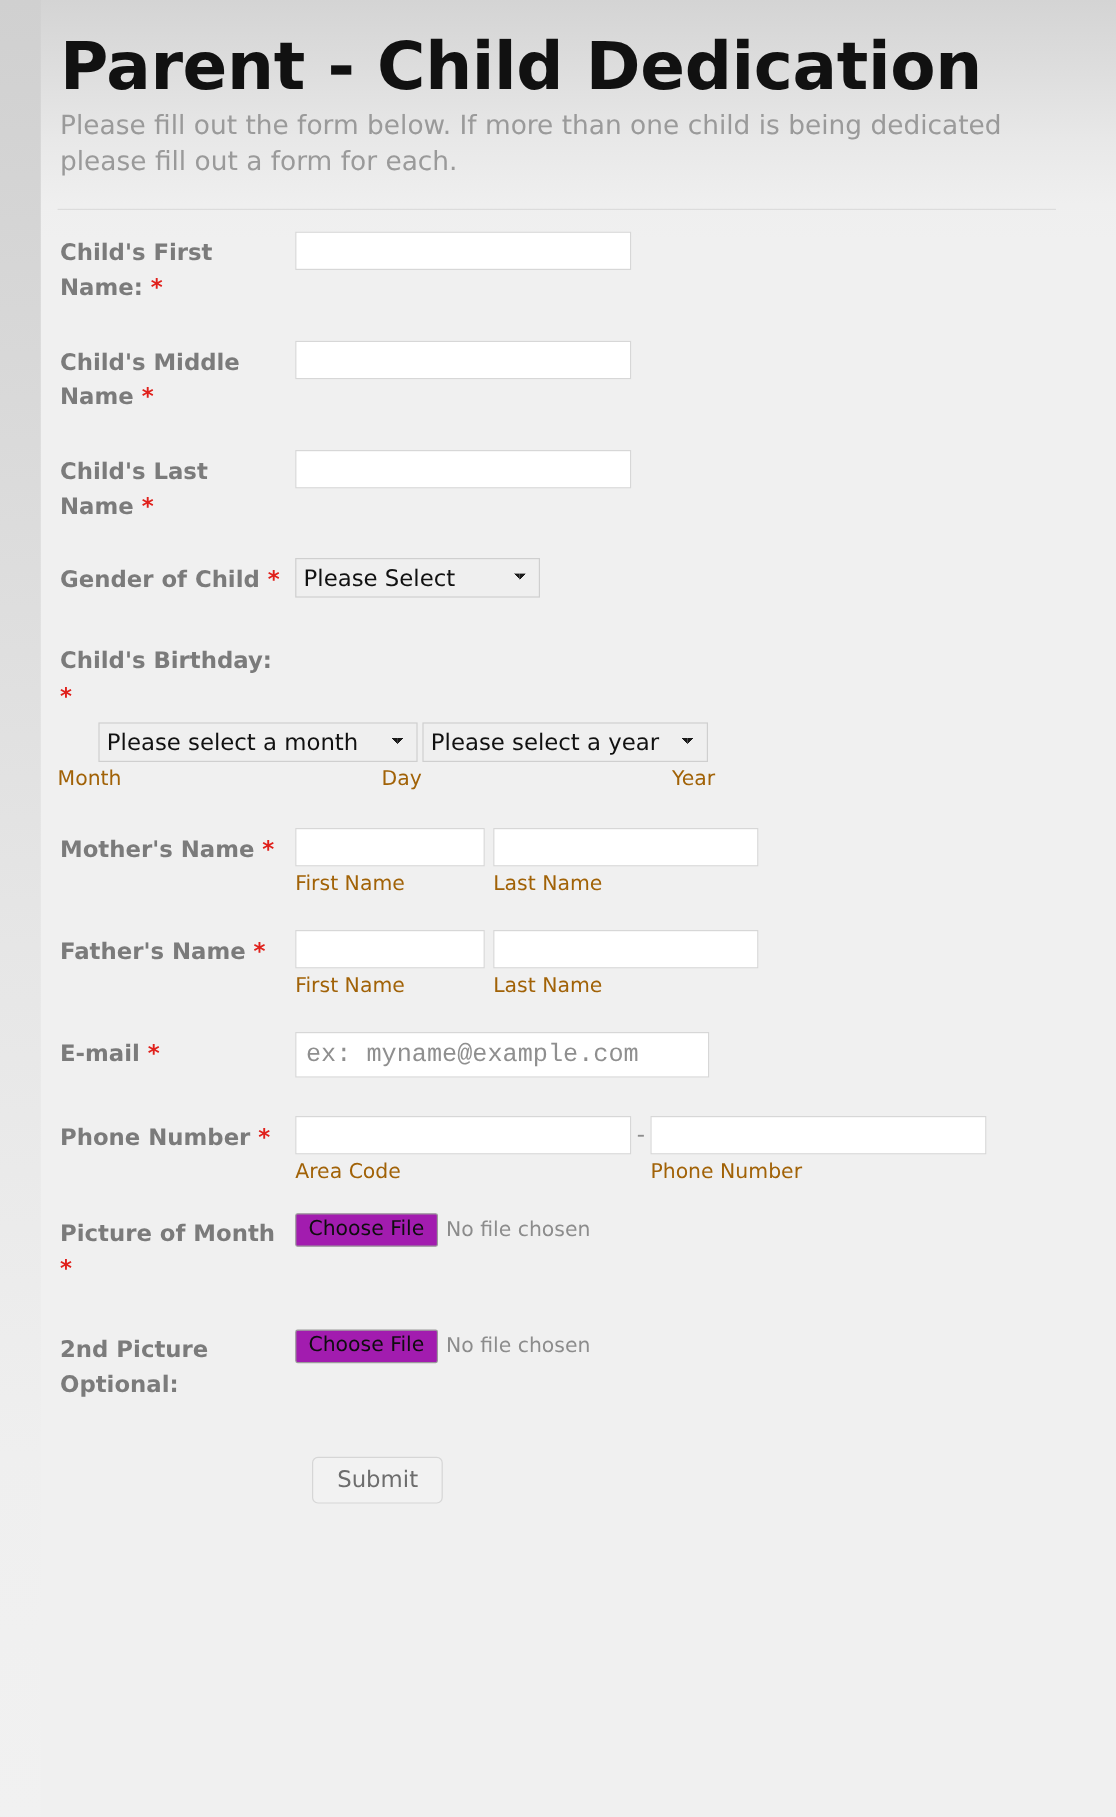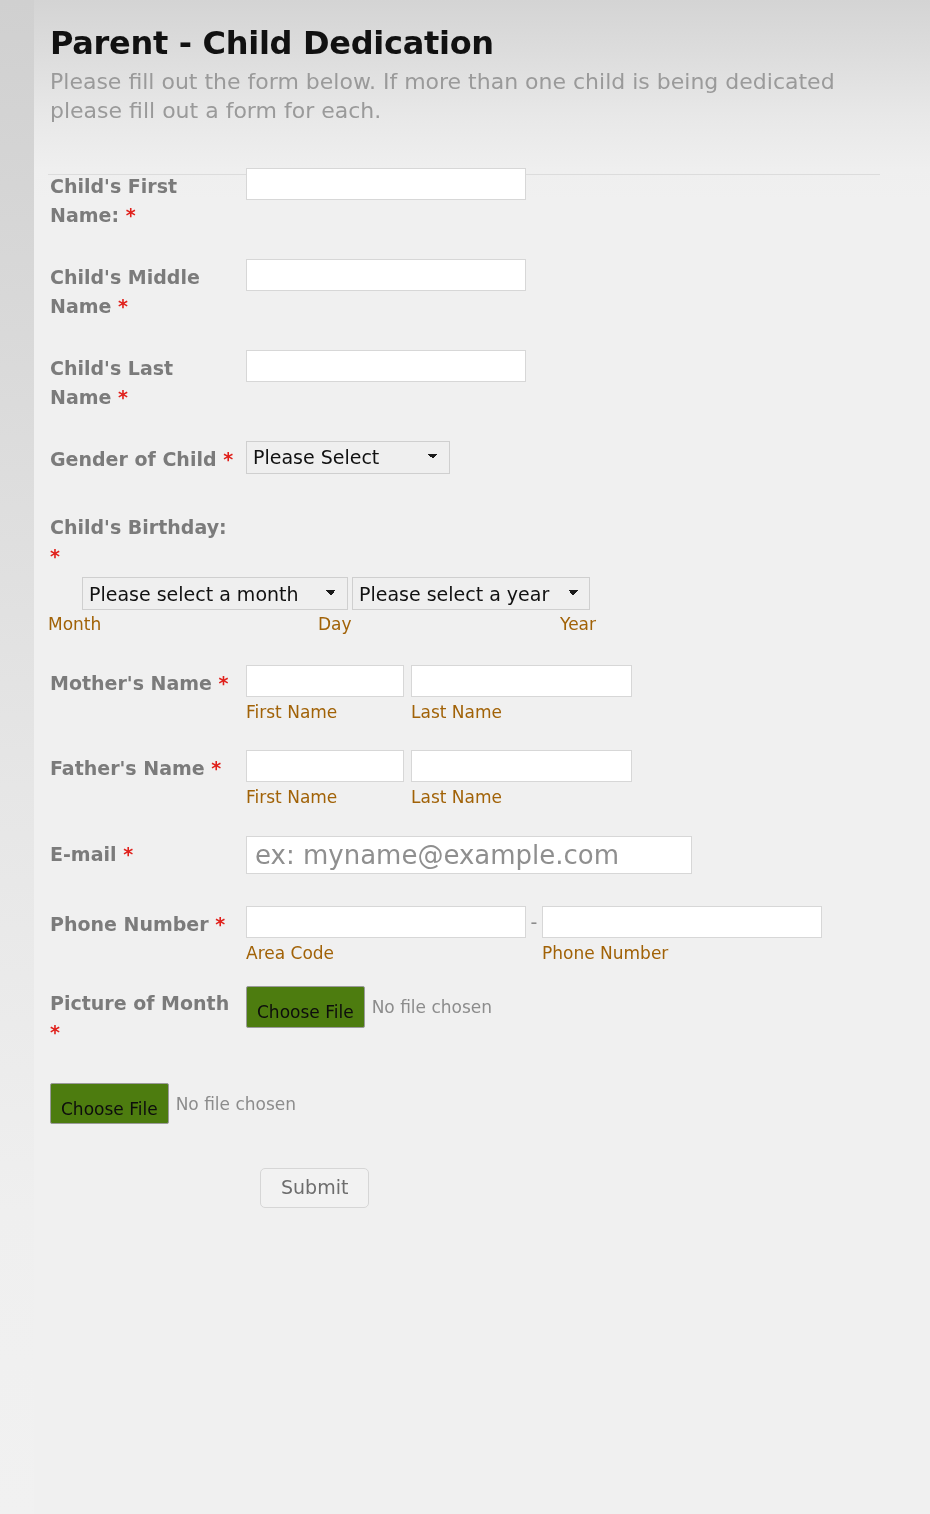--- a/index.html
+++ b/index.html
@@ -45,21 +45,21 @@
     padding: 0;
   }
 
   
   .form-header {
     position: relative;
     padding: 26px 48px 0 50px;
   }
   .form-title {
     margin: 0;
-    font-size: 32px;
+    font-size: 55px;
     font-weight: bold;
     color: #111111;
     letter-spacing: -0.3px;
     line-height: 1.08;
   }
   .form-subtitle {
     margin: 6px 0 0 0;
     font-size: 22px;
     color: #9a9a9a;
     line-height: 1.35;
@@ -119,21 +119,21 @@
     font-size: 17px;
     color: #444444;
     padding: 2px 6px;
     outline: none;
     border-radius: 0;
   }
   input.txt::placeholder { color: #8f8f8f; opacity: 1; }
   input.w280 { width: 280px; }
   input.w158 { width: 158px; }
   input.w221 { width: 221px; }
-  input.w405 { width: 446px; height: 38px; font-size: 26px; padding: 2px 8px; }
+  input.w405 { width: 345px; height: 38px; font-size: 21px; padding: 2px 8px; font-family: Liberation Mono, monospace; }
   input.w280b { width: 280px; }
 
   
   select.sel {
     box-sizing: border-box;
     font-family: "DejaVu Sans", sans-serif;
     font-size: 19px;
     color: #111111;
     background: #efefef;
     border: 1px solid #cfcfcf;
@@ -203,24 +203,24 @@
   .phone-subs .ps1 { width: 296px; }
   .phone-subs .ps2 { width: 280px; }
 
   
   .file-row { display: flex; align-items: center; gap: 7px; padding-top: 1px; }
   .choose-btn {
     box-sizing: border-box;
     font-family: "DejaVu Sans", sans-serif;
     font-size: 17px;
     color: #0d0d0d;
-    background: #4d7c0f;
+    background: #a21caf;
     border: 1px solid #9a9a9a;
     border-radius: 2px;
-    padding: 16px 10px 4px 10px;
+    padding: 3px 10px 4px 10px;
     line-height: 1.15;
     cursor: default;
   }
   .no-file {
     font-size: 17px;
     color: #8c8c8c;
   }
 
   
   .submit-row {
@@ -366,20 +366,21 @@
         <div class="label"><span>Picture of Month</span> <span class="req">*</span></div>
         <div class="control">
           <div class="file-row">
             <button class="choose-btn" type="button">Choose File</button>
             <span class="no-file">No file chosen</span>
           </div>
         </div>
       </div>
 
       <div class="row" style="margin-bottom:0;">
+        <div class="label"><span>2nd Picture Optional:</span></div>
         <div class="control">
           <div class="file-row">
             <button class="choose-btn" type="button">Choose File</button>
             <span class="no-file">No file chosen</span>
           </div>
         </div>
       </div>
 
       <div class="submit-row">
         <div class="submit-spacer"></div>

